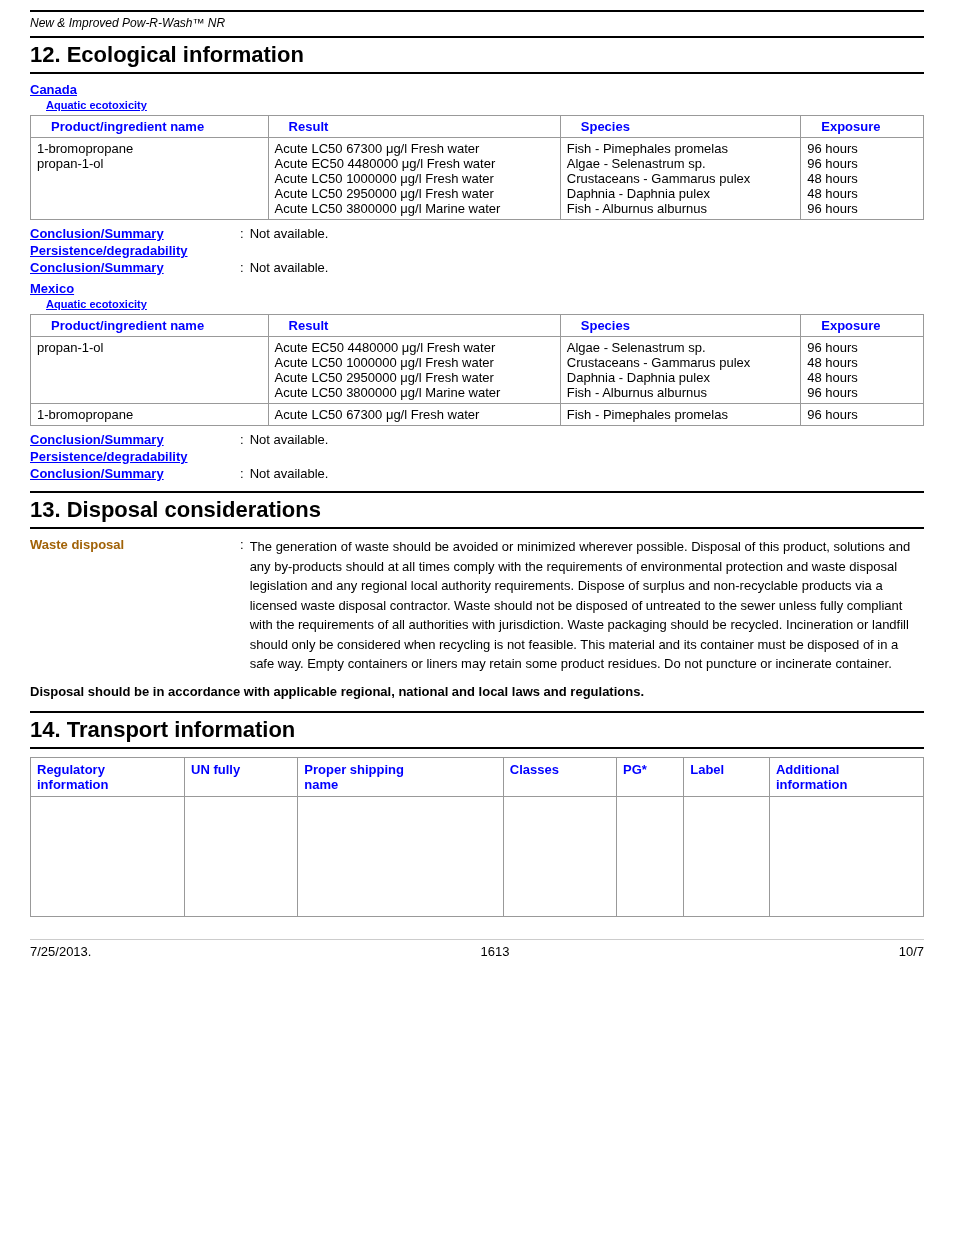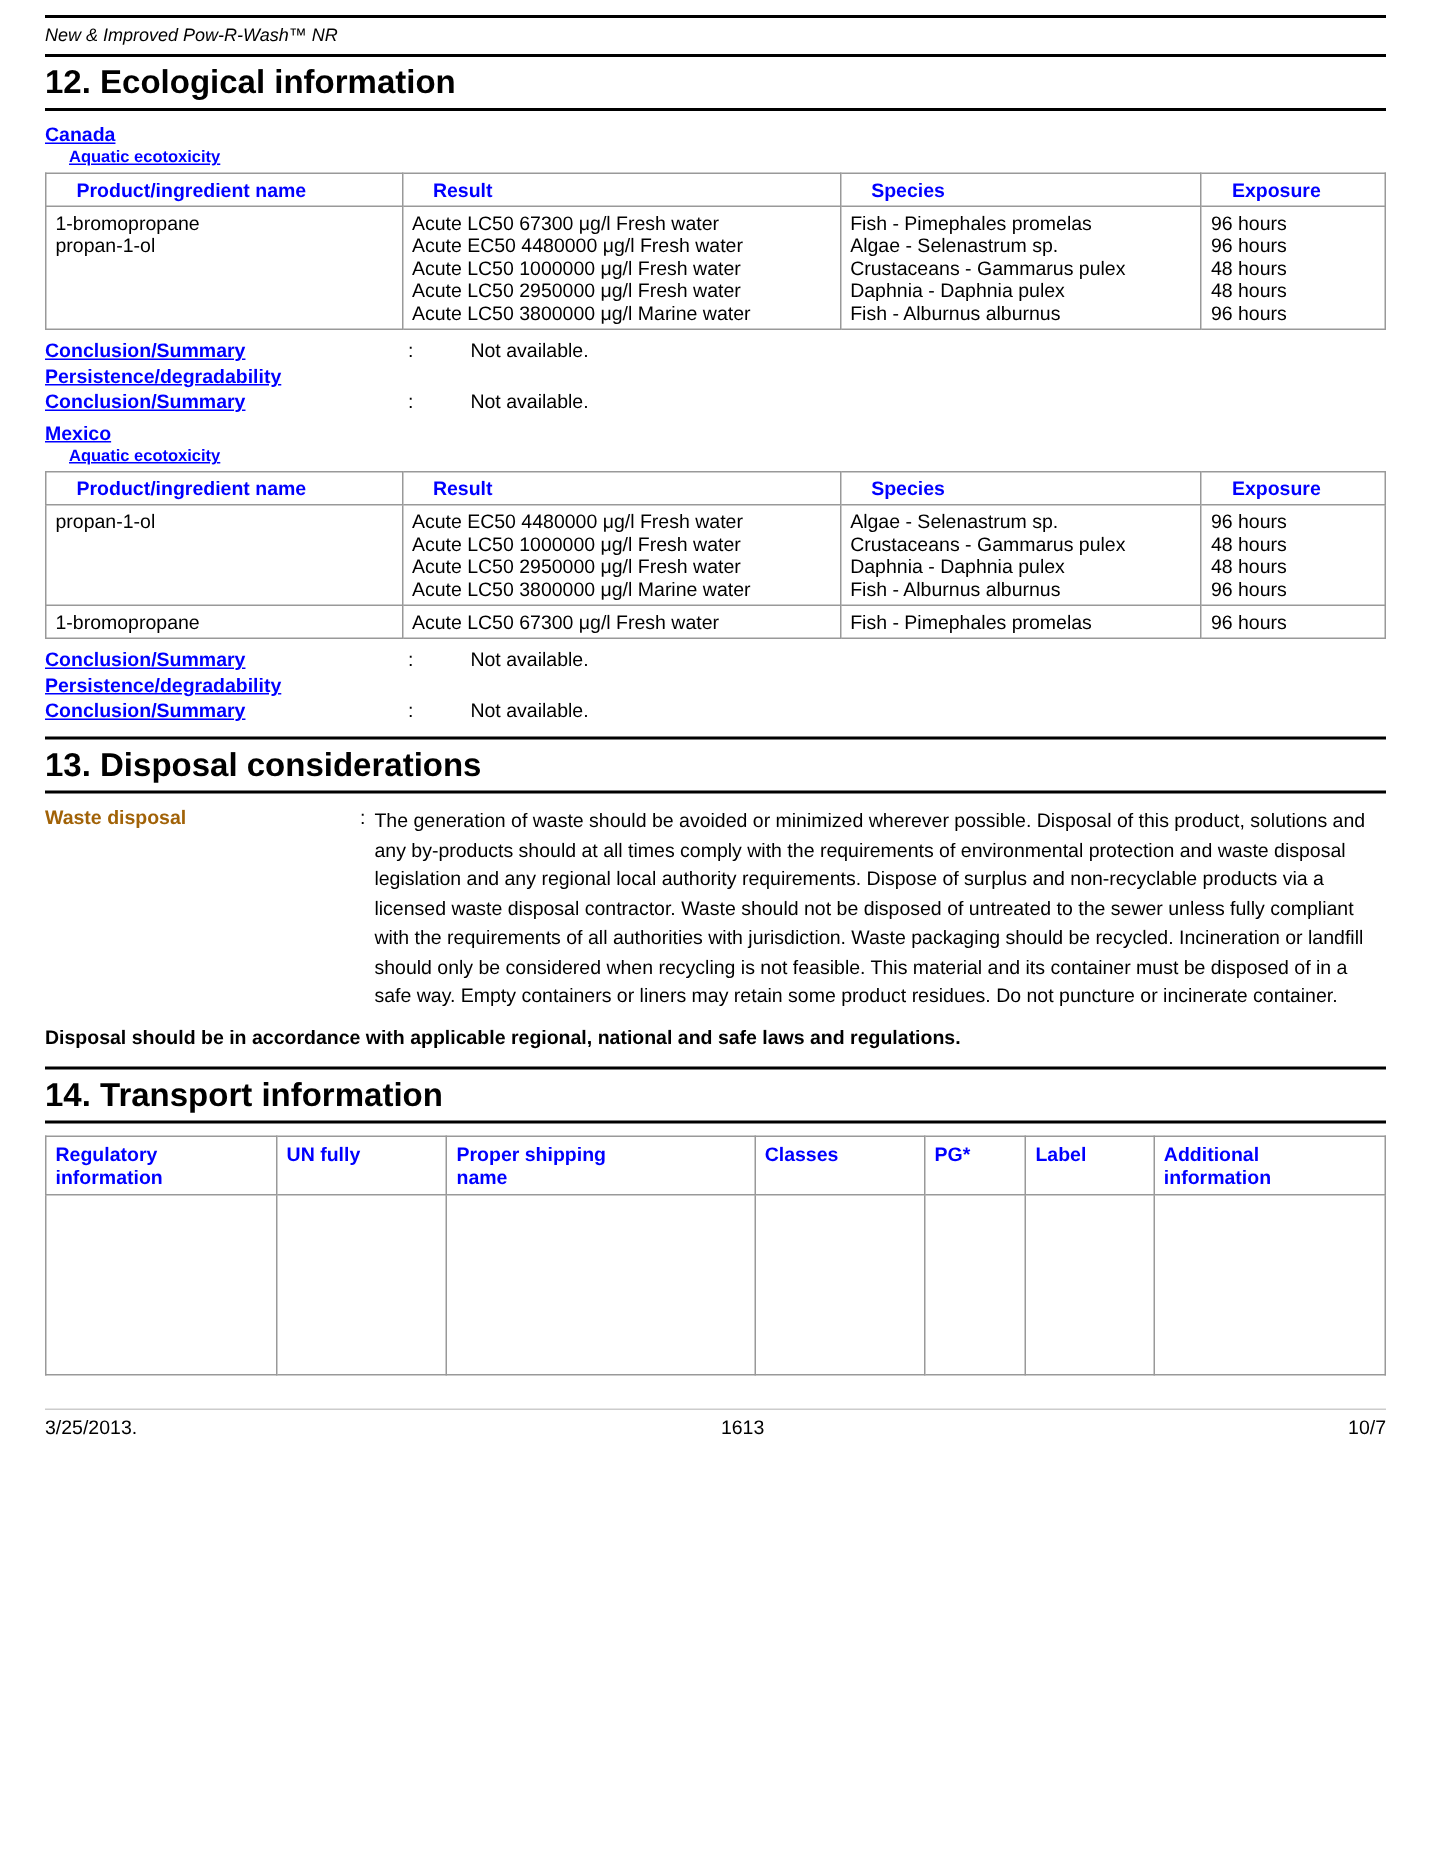--- a/index.html
+++ b/index.html
@@ -62,21 +62,20 @@
     table.eco-table td {
       border: 1px solid #999;
       padding: 3px 6px;
       vertical-align: top;
       font-size: 13px;
     }
     .field-row {
       display: flex;
       margin-bottom: 2px;
       margin-left: 0;
-      gap: 32px;
     }
     .field-label {
       color: blue;
       font-weight: bold;
       text-decoration: underline;
       width: 210px;
       min-width: 210px;
       font-size: 13px;
       cursor: pointer;
     }
@@ -246,21 +245,21 @@
   </div>
 </div>
 
 <div class="section13">
   <div class="section-title">13. Disposal considerations</div>
   <div class="waste-disposal-row">
     <span class="waste-label">Waste disposal</span>
     <span class="waste-colon">:</span>
     <span class="waste-text">The generation of waste should be avoided or minimized wherever possible.  Disposal of this product, solutions and any by-products should at all times comply with the requirements of environmental protection and waste disposal legislation and any regional local authority requirements.  Dispose of surplus and non-recyclable products via a licensed waste disposal contractor.  Waste should not be disposed of untreated to the sewer unless fully compliant with the requirements of all authorities with jurisdiction.  Waste packaging should be recycled.  Incineration or landfill should only be considered when recycling is not feasible.  This material and its container must be disposed of in a safe way.  Empty containers or liners may retain some product residues.  Do not puncture or incinerate container.</span>
   </div>
-  <p class="bold-para">Disposal should be in accordance with applicable regional, national and safe laws and regulations.</p>
+  <p class="bold-para">Disposal should be in accordance with applicable regional, national and local laws and regulations.</p>
 </div>
 
 <div class="section14">
   <div class="section-title">14. Transport information</div>
   <table class="transport-table">
     <thead>
       <tr id="transport-header-row">
       <th>Regulatory<br>information</th>
           <th>UN fully</th>
           <th>Proper shipping<br>name</th>
@@ -278,16 +277,16 @@
         <td></td>
         <td></td>
         <td></td>
         <td></td>
       </tr>
     </tbody>
   </table>
 </div>
 
 <div class="doc-footer">
-  <span>3/25/2013.</span>
+  <span>7/25/2013.</span>
   <span>1613</span>
   <span>10/7</span>
 </div>
 
 </body></html>

